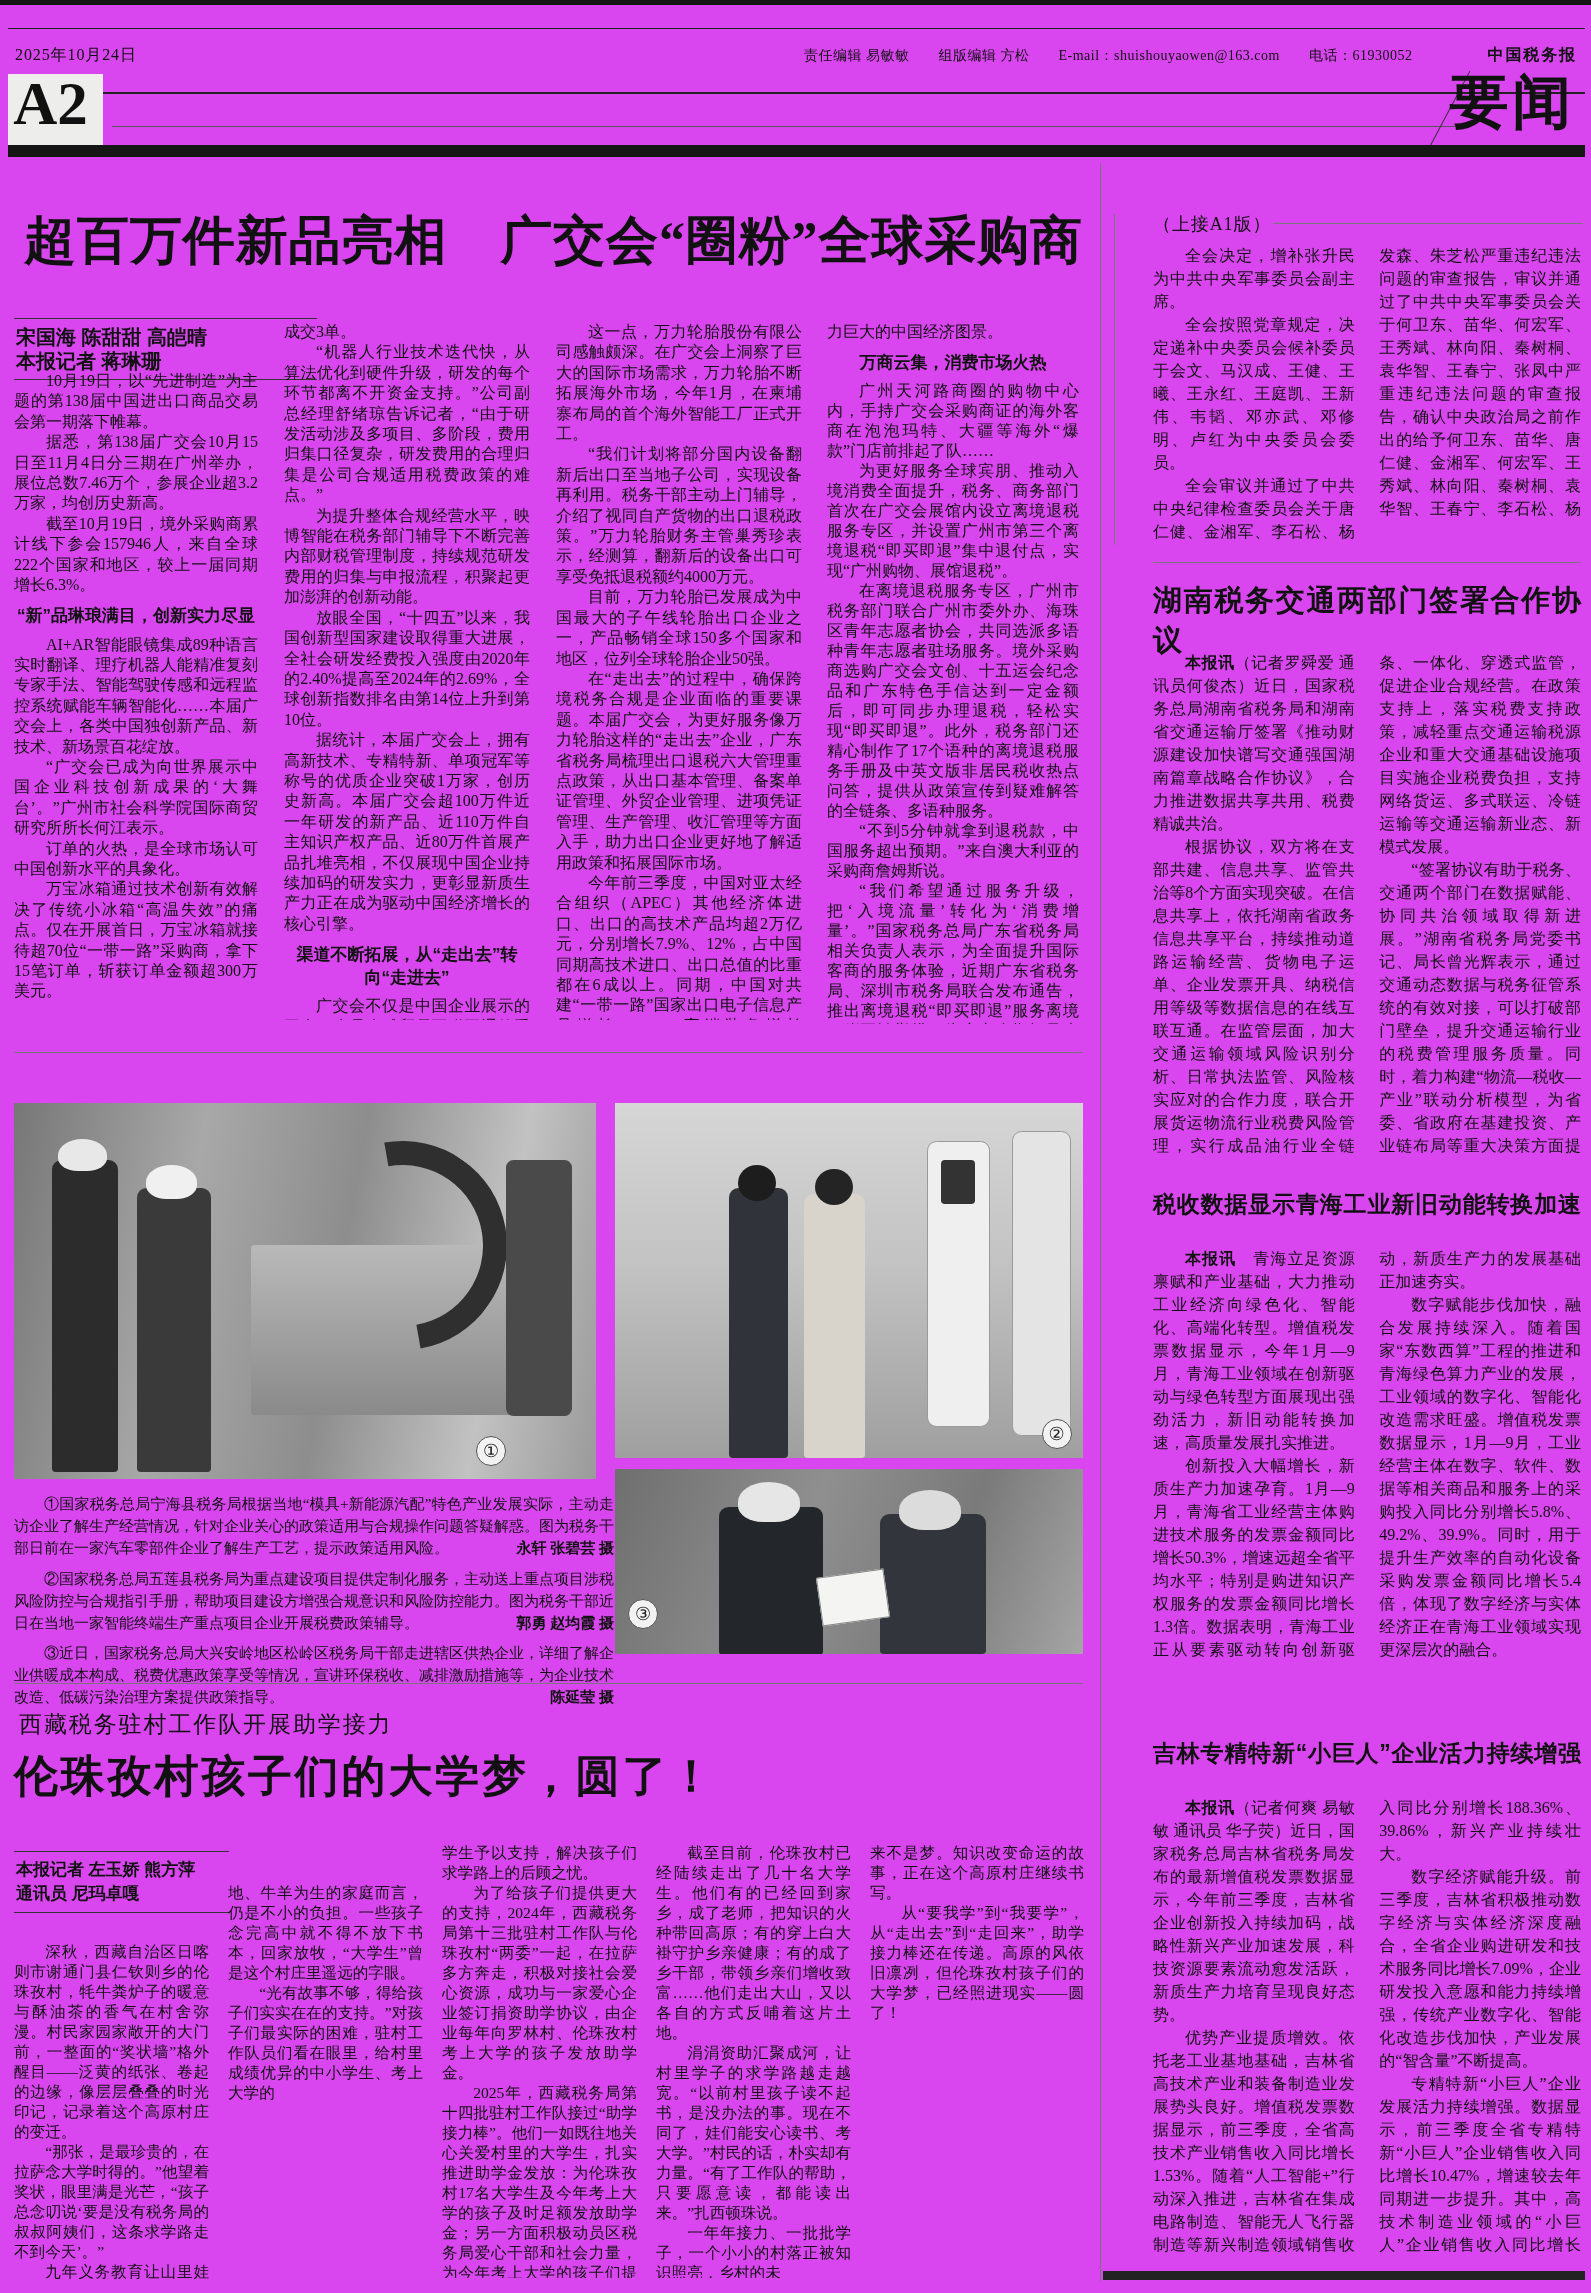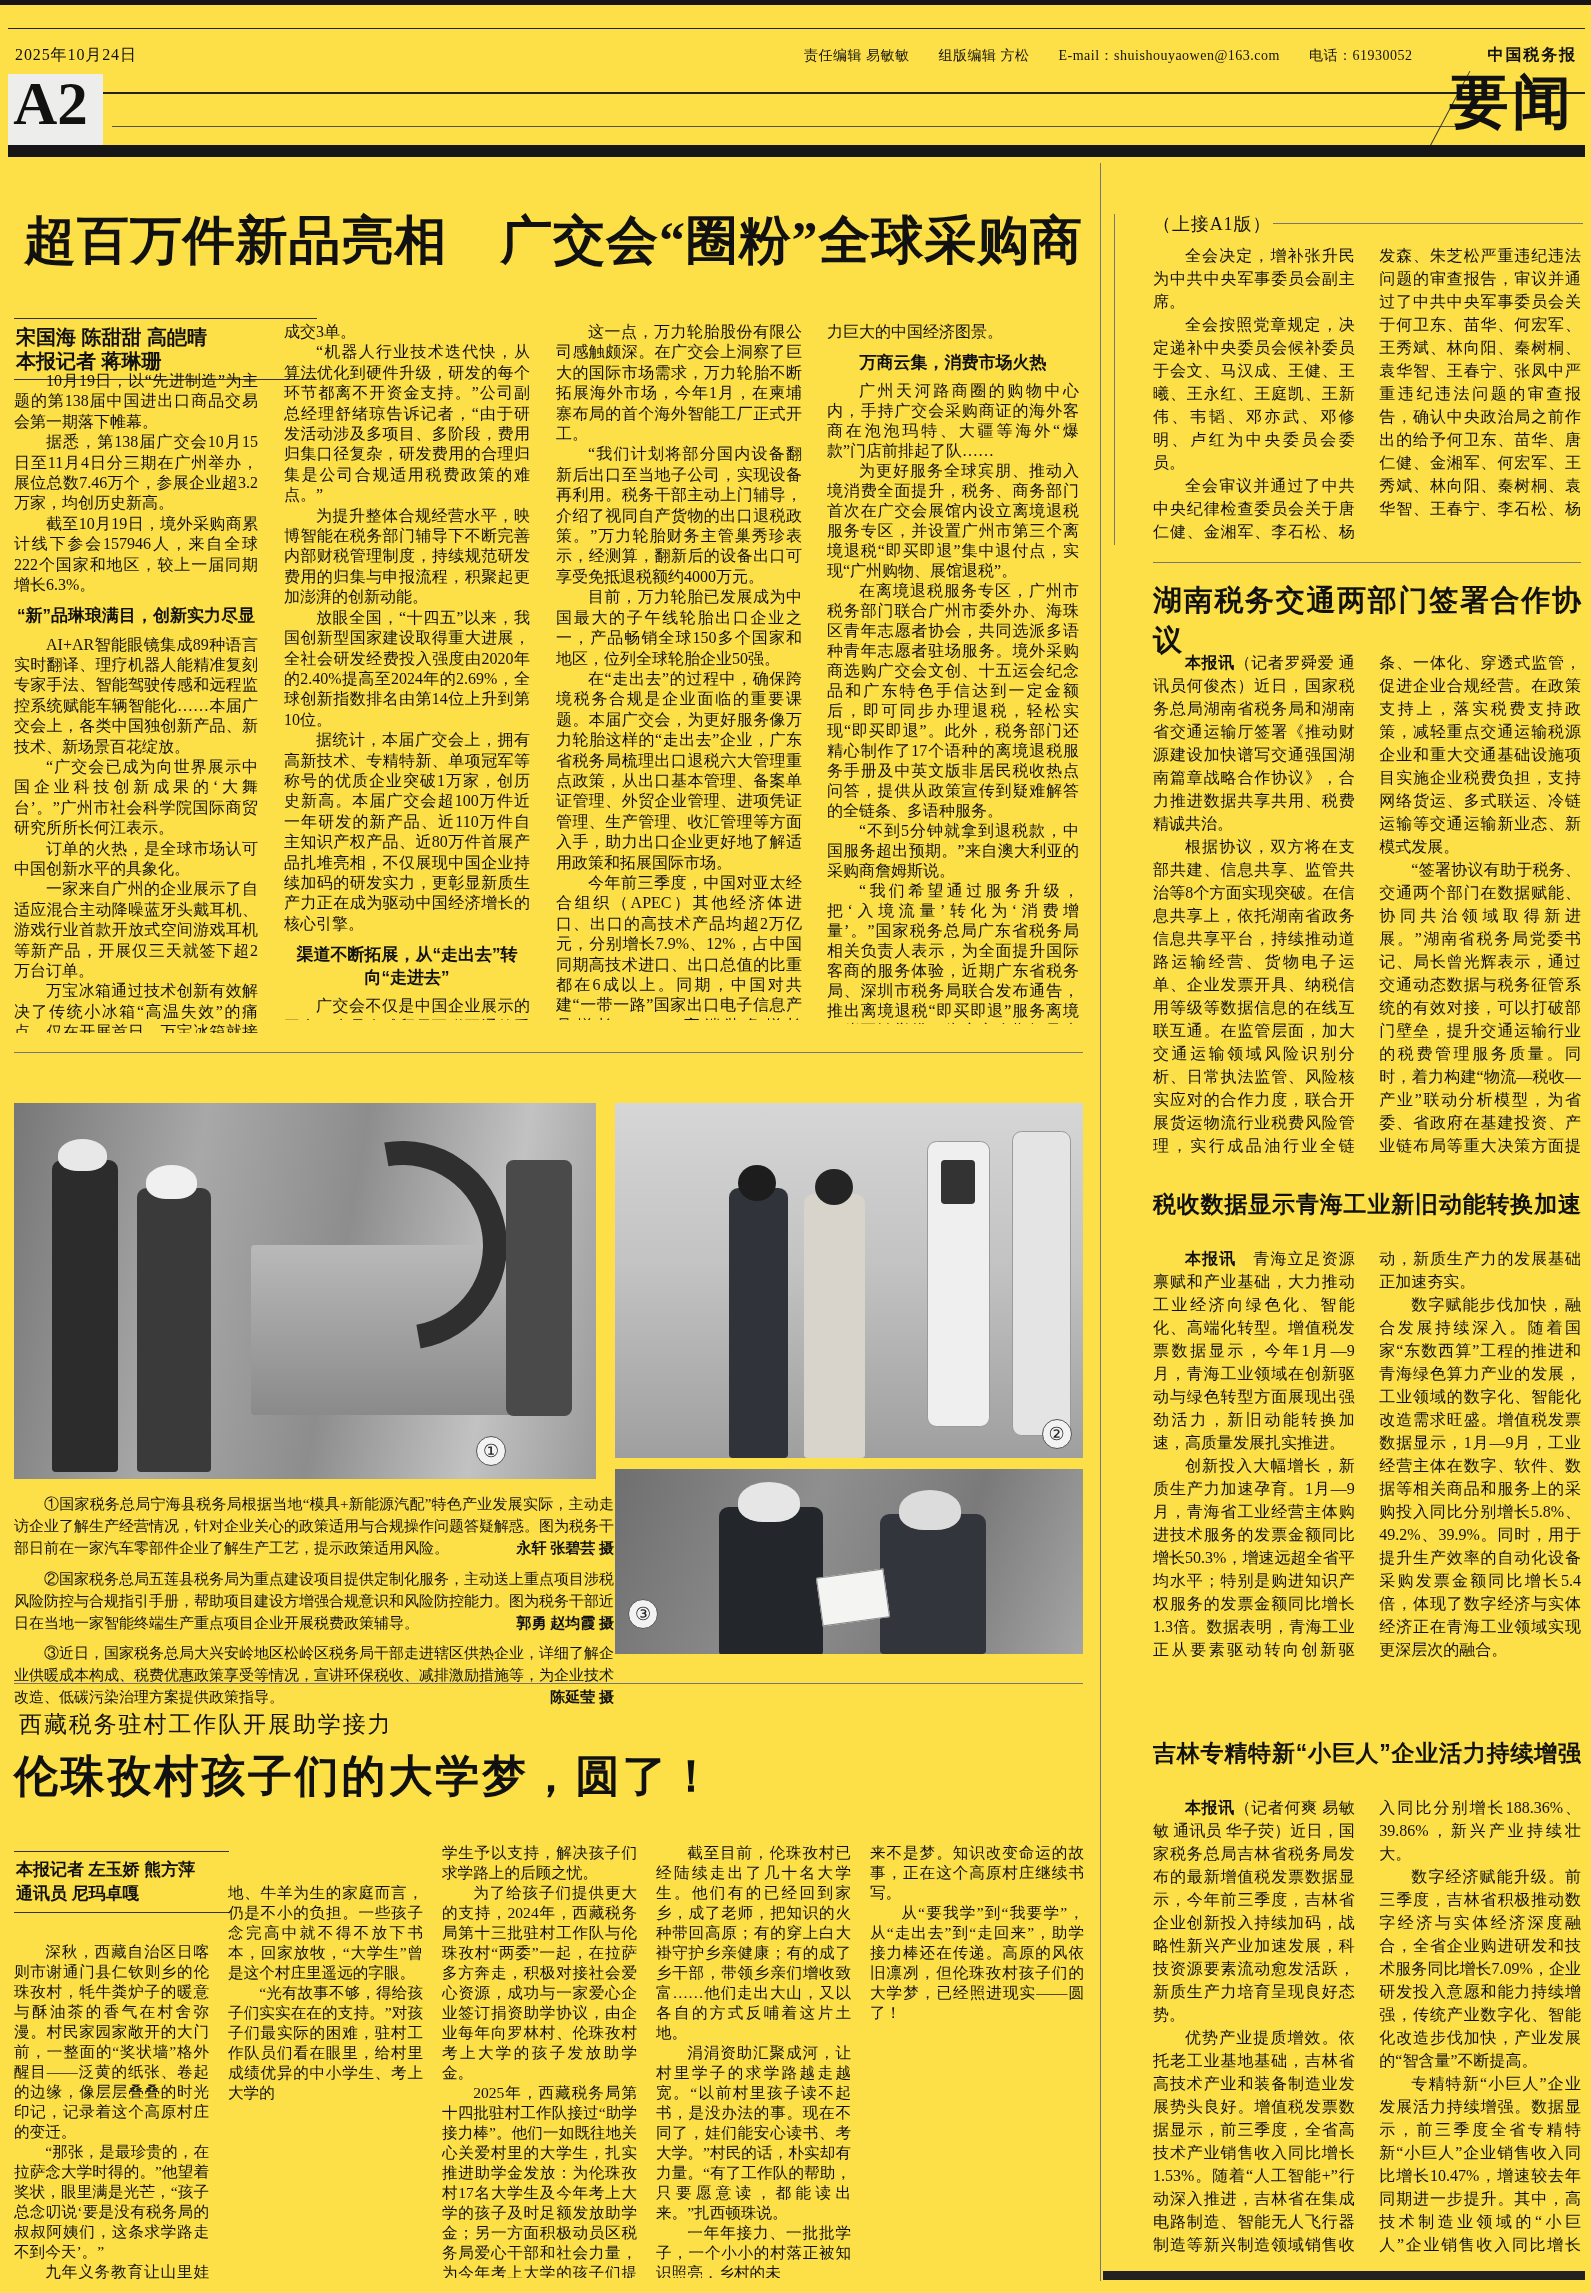--- a/index.html
+++ b/index.html
@@ -1,16 +1,16 @@
 <!DOCTYPE html>
 <html style="font-size:15px"><head>
 <meta charset="utf-8">
 <style>
   html,body{margin:0;padding:0;background:#e8e8e6;}
-  .page{position:relative;width:1592px;height:2294px;background:#fde047;color:#111;
+  .page{position:relative;width:1592px;height:2294px;background:#d946ef;color:#111;
         font-family:"Liberation Serif","DejaVu Serif",serif;overflow:hidden;}
   .rule{position:absolute;background:#222;}
   .rule-gray{position:absolute;background:#777;}
   
   .topstrip{position:absolute;left:0;top:0;width:1592px;height:4.7px;background:#161616;}
   .dateline{position:absolute;left:15px;top:45px;font-size:16px;letter-spacing:0.9px;}
   .editors{position:absolute;left:804px;top:47px;font-size:14px;letter-spacing:0.5px;}
   .papername{position:absolute;right:15px;top:45px;font-size:16px;font-weight:bold;letter-spacing:1.9px;}
   .pageletter-box{position:absolute;left:7.6px;top:74px;width:95px;height:72px;background:#ededeb;}
   .pageletter{position:absolute;left:13.2px;top:66px;font-size:61px;font-weight:bold;font-family:"Liberation Serif",serif;line-height:76px;}
@@ -80,21 +80,20 @@
     <div>本报记者 蒋琳珊</div>
   </div>
   <div class="col" style="left:14px;top:371px;width:244px;height:662px;">
       <div class="para">10月19日，以“先进制造”为主题的第138届中国进出口商品交易会第一期落下帷幕。</div>
       <div class="para">据悉，第138届广交会10月15日至11月4日分三期在广州举办，展位总数7.46万个，参展企业超3.2万家，均创历史新高。</div>
       <div class="para">截至10月19日，境外采购商累计线下参会157946人，来自全球222个国家和地区，较上一届同期增长6.3%。</div>
       <div class="subhead">“新”品琳琅满目，创新实力尽显</div>
       <div class="para">AI+AR智能眼镜集成89种语言实时翻译、理疗机器人能精准复刻专家手法、智能驾驶传感和远程监控系统赋能车辆智能化……本届广交会上，各类中国独创新产品、新技术、新场景百花绽放。</div>
       <div class="para">“广交会已成为向世界展示中国企业科技创新成果的‘大舞台’。”广州市社会科学院国际商贸研究所所长何江表示。</div>
       <div class="para">订单的火热，是全球市场认可中国创新水平的具象化。</div>
-      <div class="para">一家来自广州的企业展示了自适应混合主动降噪蓝牙头戴耳机、游戏行业首款开放式空间游戏耳机等新产品，开展仅三天就签下超2万台订单。</div>
       <div class="para">万宝冰箱通过技术创新有效解决了传统小冰箱“高温失效”的痛点。仅在开展首日，万宝冰箱就接待超70位“一带一路”采购商，拿下15笔订单，斩获订单金额超300万美元。</div>
     </div>
   <div class="col" style="left:284px;top:322px;width:246px;height:698px;">
       <div class="para cont">成交3单。</div>
       <div class="para">“机器人行业技术迭代快，从算法优化到硬件升级，研发的每个环节都离不开资金支持。”公司副总经理舒绪琼告诉记者，“由于研发活动涉及多项目、多阶段，费用归集口径复杂，研发费用的合理归集是公司合规适用税费政策的难点。”</div>
       <div class="para">为提升整体合规经营水平，映博智能在税务部门辅导下不断完善内部财税管理制度，持续规范研发费用的归集与申报流程，积聚起更加澎湃的创新动能。</div>
       <div class="para">放眼全国，“十四五”以来，我国创新型国家建设取得重大进展，全社会研发经费投入强度由2020年的2.40%提高至2024年的2.69%，全球创新指数排名由第14位上升到第10位。</div>
       <div class="para">据统计，本届广交会上，拥有高新技术、专精特新、单项冠军等称号的优质企业突破1万家，创历史新高。本届广交会超100万件近一年研发的新产品、近110万件自主知识产权产品、近80万件首展产品扎堆亮相，不仅展现中国企业持续加码的研发实力，更彰显新质生产力正在成为驱动中国经济增长的核心引擎。</div>
       <div class="subhead">渠道不断拓展，从“走出去”转向“走进去”</div>
       <div class="para">广交会不仅是中国企业展示的平台，也是全球贸易互联互通的重要窗口。据统计，本届广交会新增合作伙伴18家，总数达227家，覆盖全球110个国家和地区。</div>

